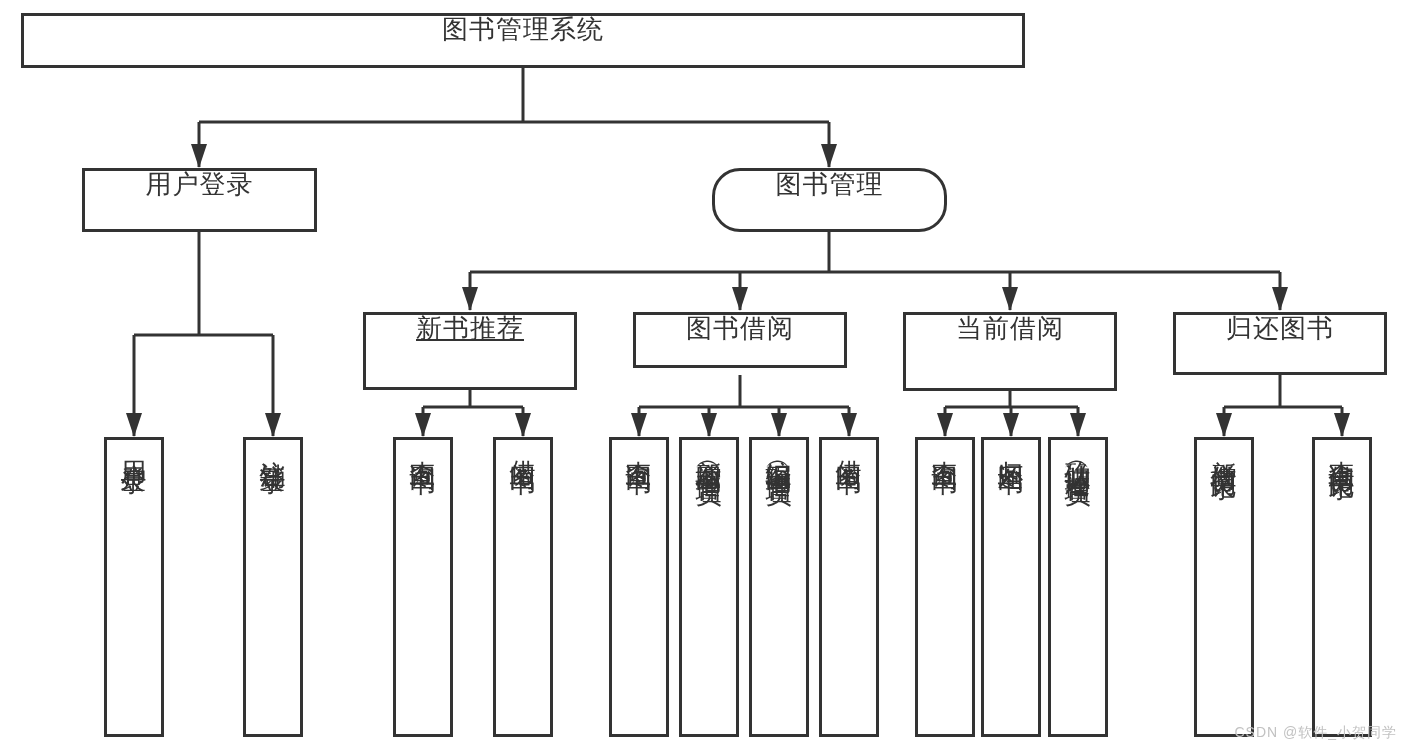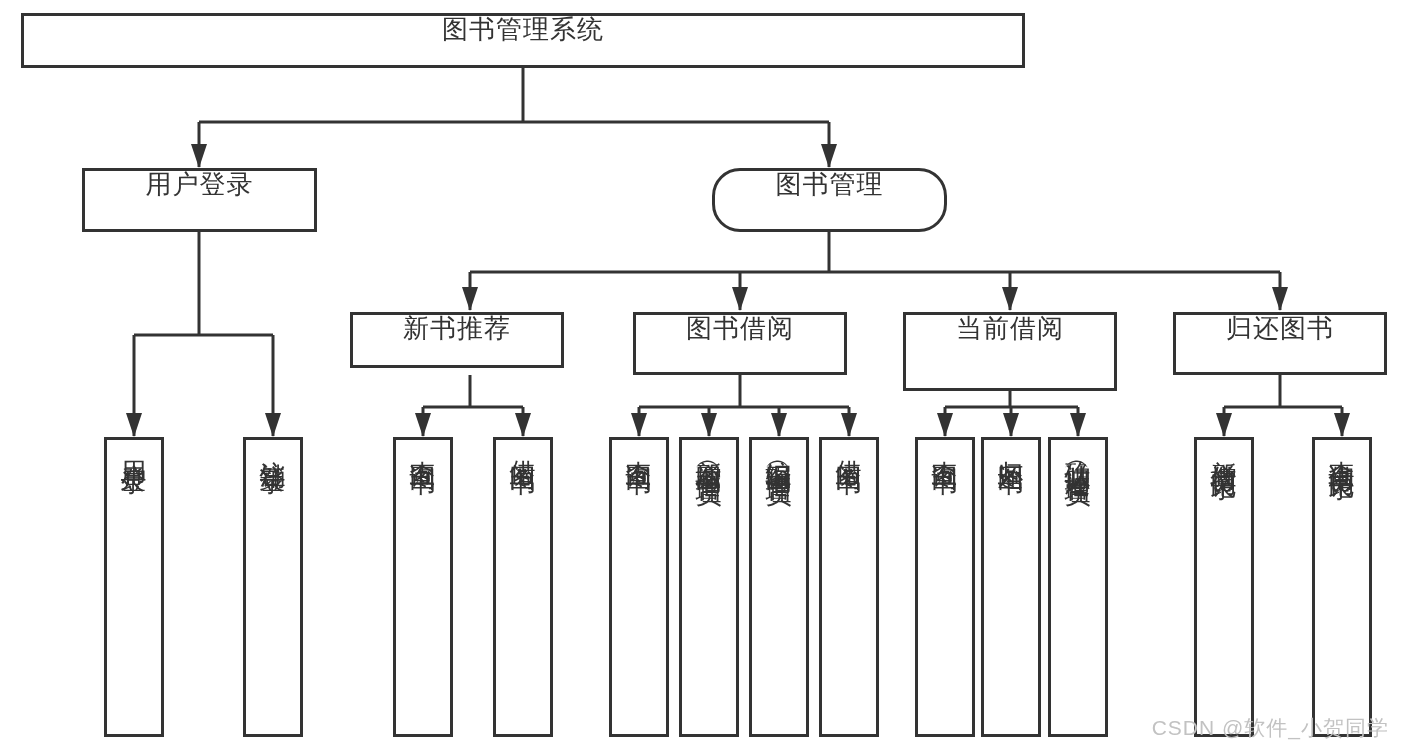--- a/index.html
+++ b/index.html
@@ -23,22 +23,22 @@
     letter-spacing:1px;
   }
   .v-node .vlabel{
     writing-mode:vertical-rl;
     text-orientation:mixed;
     letter-spacing:3px;
     font-size:26px;
     color:var(--text,#333333);
   }
   .watermark{
-    position:absolute;right:16px;bottom:5px;
-    font-size:21px;letter-spacing:1px;
+    position:absolute;right:8px;bottom:5px;
+    font-size:14px;letter-spacing:1px;
     color:var(--watermark,#c2c2c2);
     z-index:5;white-space:nowrap;
   }
 </style>
 </head>
 <body>
 
 <div class="stage">
 
   <svg class="connectors" viewBox="0 0 1405 747" xmlns="http://www.w3.org/2000/svg">
@@ -107,24 +107,24 @@
     <span>图书管理系统</span>
   </div>
 
   <div class="node" style="left:82px;top:168px;width:235px;height:64px;">
     <span>用户登录</span>
   </div>
   <div class="node" style="left:712px;top:168px;width:235px;height:64px;border-radius:28px;">
     <span>图书管理</span>
   </div>
 
-  <div class="node" style="left:350px;top:312px;width:214px;height:56px;">
+  <div class="node" style="left:363px;top:312px;width:214px;height:78px;text-decoration:underline;">
     <span>新书推荐</span>
   </div>
-  <div class="node" style="left:633px;top:312px;width:214px;height:63px;">
+  <div class="node" style="left:633px;top:312px;width:214px;height:56px;">
     <span>图书借阅</span>
   </div>
   <div class="node" style="left:903px;top:312px;width:214px;height:79px;">
     <span>当前借阅</span>
   </div>
   <div class="node" style="left:1173px;top:312px;width:214px;height:63px;">
     <span>归还图书</span>
   </div>
 
   <div class="node v-node" style="left:104px;top:437px;width:60px;height:300px;">

